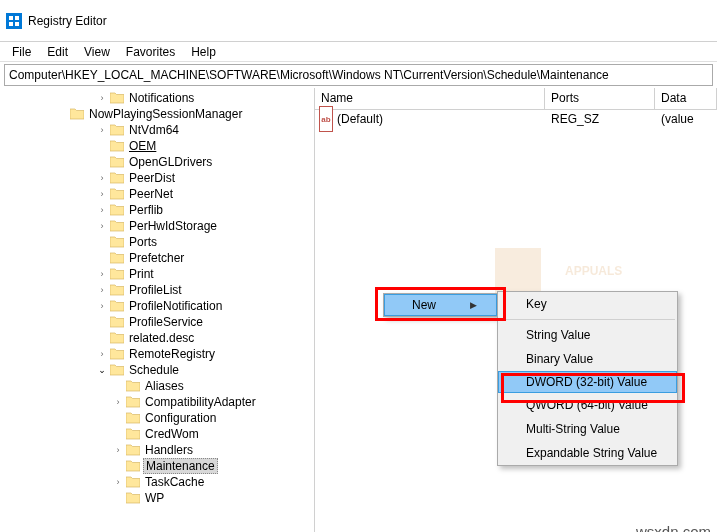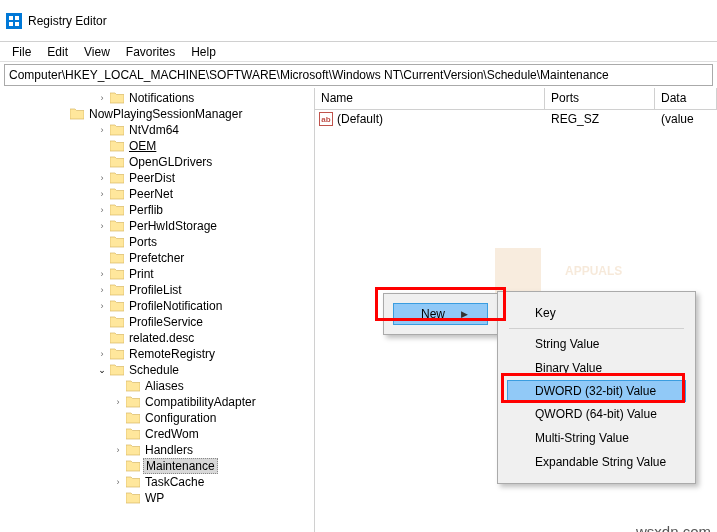--- a/index.html
+++ b/index.html
@@ -29,23 +29,23 @@
     .values-pane { flex: 1; position: relative; overflow: hidden; }
     .col-headers { display: flex; border-bottom: 1px solid #d0d0d0; height: 22px; }
     .col-header { padding: 3px 6px; border-right: 1px solid #d0d0d0; background: #fff; }
     .col-header.name { width: 230px; }
     .col-header.type { width: 110px; }
     .col-header.data { flex: 1; }
     .value-row { display: flex; height: 18px; align-items: center; }
     .value-cell.name { width: 230px; padding-left: 4px; display: flex; align-items: center; gap: 4px; }
     .value-cell.type { width: 110px; padding-left: 6px; }
     .value-cell.data { flex: 1; padding-left: 6px; }
-    .value-icon { width: 14px; height: 14px; border: 1px solid #c0534c; background: #fff; color: #c0534c; font-size: 8px; font-weight: bold; display: flex; align-items: center; justify-content: center; }
-
-    .context-menu { position: absolute; background: #f0f0f0; border: 1px solid #aaa; box-shadow: 3px 3px 5px rgba(0,0,0,0.25); z-index: 10; padding: 9px; }
+    .value-icon { width: 14px; height: 26px; border: 1px solid #c0534c; background: #fff; color: #c0534c; font-size: 8px; font-weight: bold; display: flex; align-items: center; justify-content: center; }
+
+    .context-menu { position: absolute; background: #f0f0f0; border: 1px solid #aaa; box-shadow: 3px 3px 5px rgba(0,0,0,0.25); z-index: 10; padding: 0; }
     .context-menu .menu-entry { padding: 4px 20px 4px 28px; display: flex; align-items: center; justify-content: space-between; cursor: default; white-space: nowrap; min-width: 80px; }
     .context-menu .menu-entry.highlighted { background: #91c9f7; border: 1px solid #3a9de0; padding: 3px 19px 3px 27px; }
     .context-menu .arrow { font-size: 9px; color: #333; }
 
     .submenu { left: 100%; top: -3px; min-width: 170px; }
     .submenu .menu-entry { padding: 5px 20px 5px 28px; }
     .submenu .sep { height: 1px; background: #d0d0d0; margin: 3px 2px; }
 
     .red-box { position: absolute; border: 3px solid #ff0000; z-index: 20; pointer-events: none; }
 

